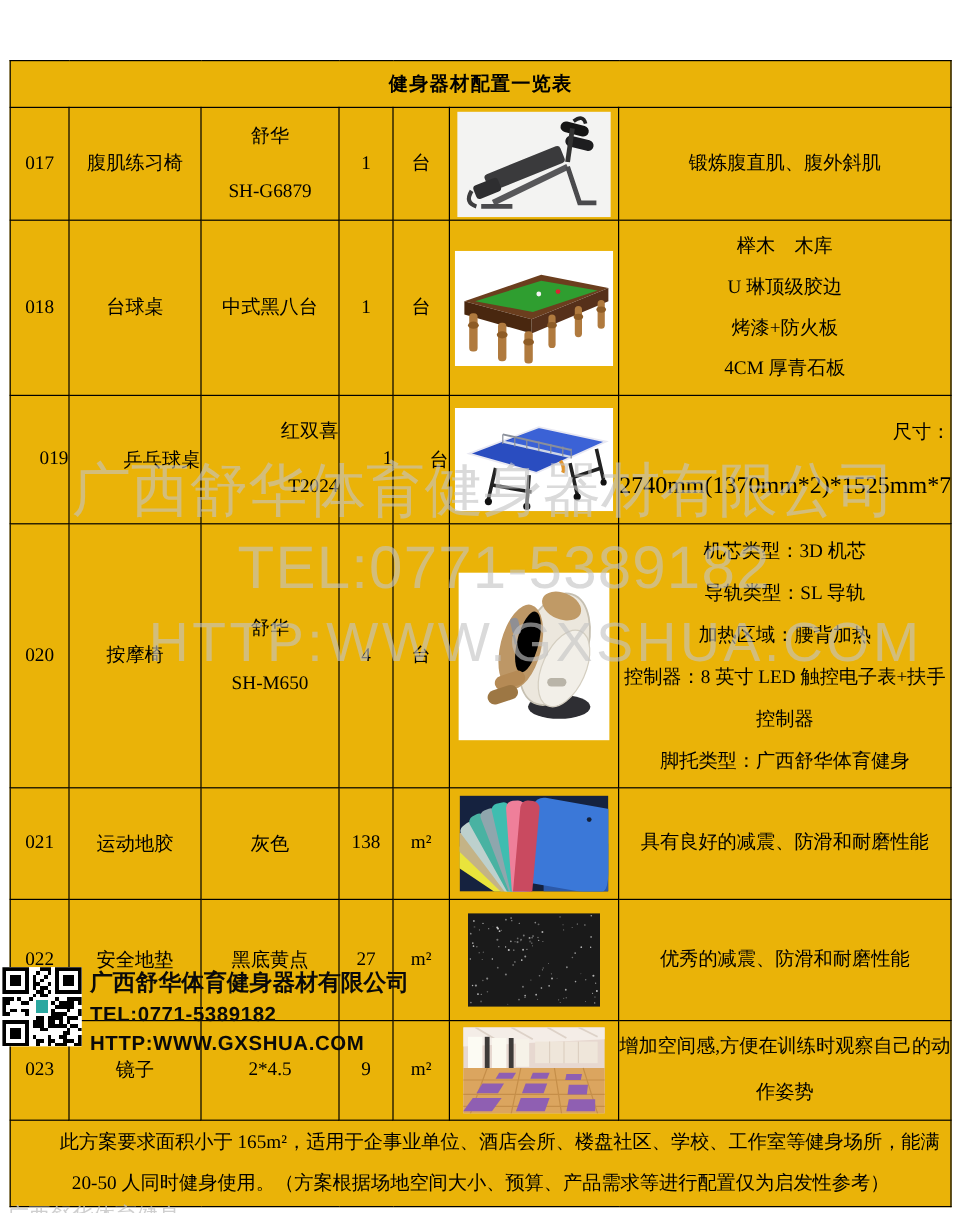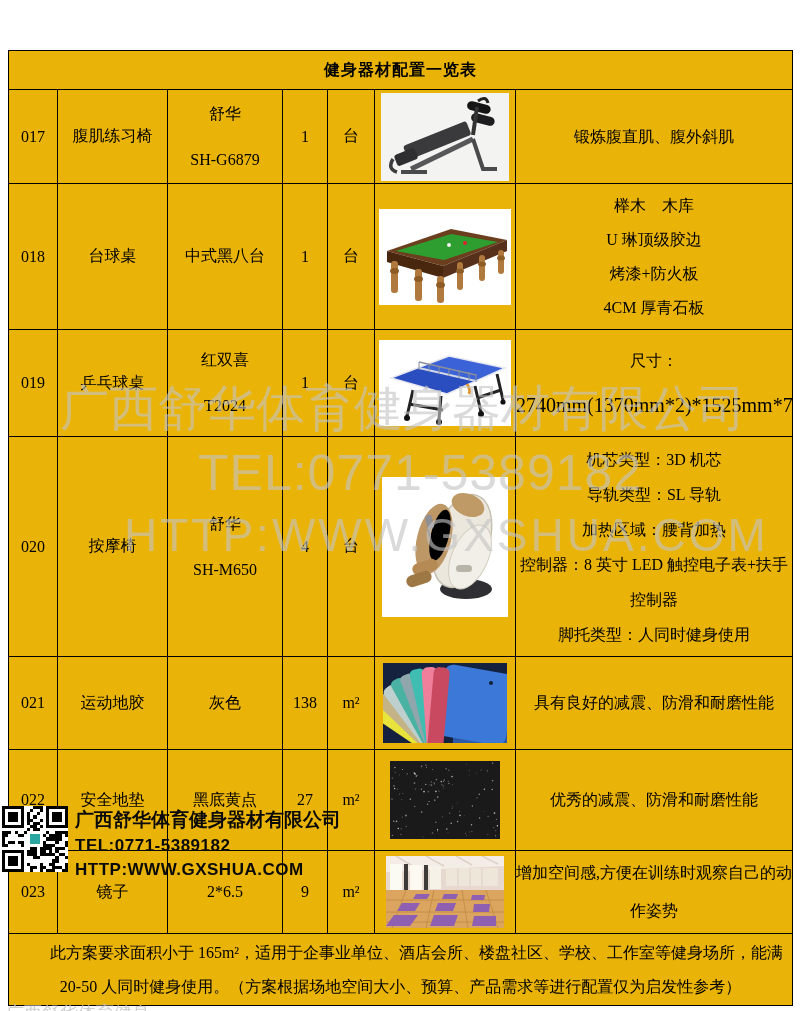--- a/index.html
+++ b/index.html
@@ -17,21 +17,21 @@
   }
   table.sheet td{
     border:1px solid #000;
     text-align:center;vertical-align:middle;
     font-size:16px;padding:0;overflow:hidden;
   }
   tr.r-title td{height:38px;}
   tr.r-head td{height:43px;}
   tr.r017 td{height:93px;}
   tr.r018 td{height:145px;}
-  tr.r019 td{height:106px;}
+  tr.r019 td{height:106px;text-align:right;}
   tr.r020 td{height:219px;}
   tr.r021 td{height:92px;}
   tr.r022 td{height:100px;}
   tr.r023 td{height:82px;}
   tr.r-foot td{height:71px;}
   .title-cell{
     font-family:"Liberation Sans","DejaVu Sans",sans-serif;
     font-weight:bold;font-size:21px;letter-spacing:1px;
   }
   .head-cell{
@@ -236,21 +236,21 @@
           <rect x="44" y="38" width="7" height="14" rx="3" fill="#8f8f94" transform="rotate(-14 47 45)"></rect>
           <path d="M46 52 L48 60" stroke="#6e6e72" stroke-width="2"></path>
         </svg>
       </div>
     </td>
     <td class="remarks lh35">
       <div>机芯类型：3D 机芯</div>
       <div>导轨类型：SL 导轨</div>
       <div>加热区域：腰背加热</div>
       <div>控制器：8 英寸 LED 触控电子表+扶手控制器</div>
-      <div>脚托类型：人同时健身使用</div>
+      <div>脚托类型：广西舒华体育健身</div>
     </td>
   </tr>
 
   <tr class="r021">
     <td>021</td>
     <td>运动地胶</td>
     <td>灰色</td>
     <td>138</td>
     <td>m²</td>
     <td>
@@ -398,21 +398,21 @@
               <circle cx="97.9" cy="73.5" r="0.40" fill="#cfcfcf" opacity="0.73"></circle>
             </svg>
       </div>
     </td>
     <td class="remarks lh-single">优秀的减震、防滑和耐磨性能</td>
   </tr>
 
   <tr class="r023">
     <td>023</td>
     <td>镜子</td>
-    <td>2*6.5</td>
+    <td>2*4.5</td>
     <td>9</td>
     <td>m²</td>
     <td>
       <div class="img-wrap">
         <svg width="118" height="72" viewBox="0 0 118 72">
           <rect width="118" height="72" fill="#e7d8d0"></rect>
           <polygon points="0,0 118,0 118,10 0,16" fill="#f4ede7"></polygon>
           <g stroke="#ddd2c8" stroke-width="1.5">
                 <path d="M10 0 L30 12 M40 0 L58 10 M70 0 L86 9 M96 0 L112 8"></path>
               </g>

